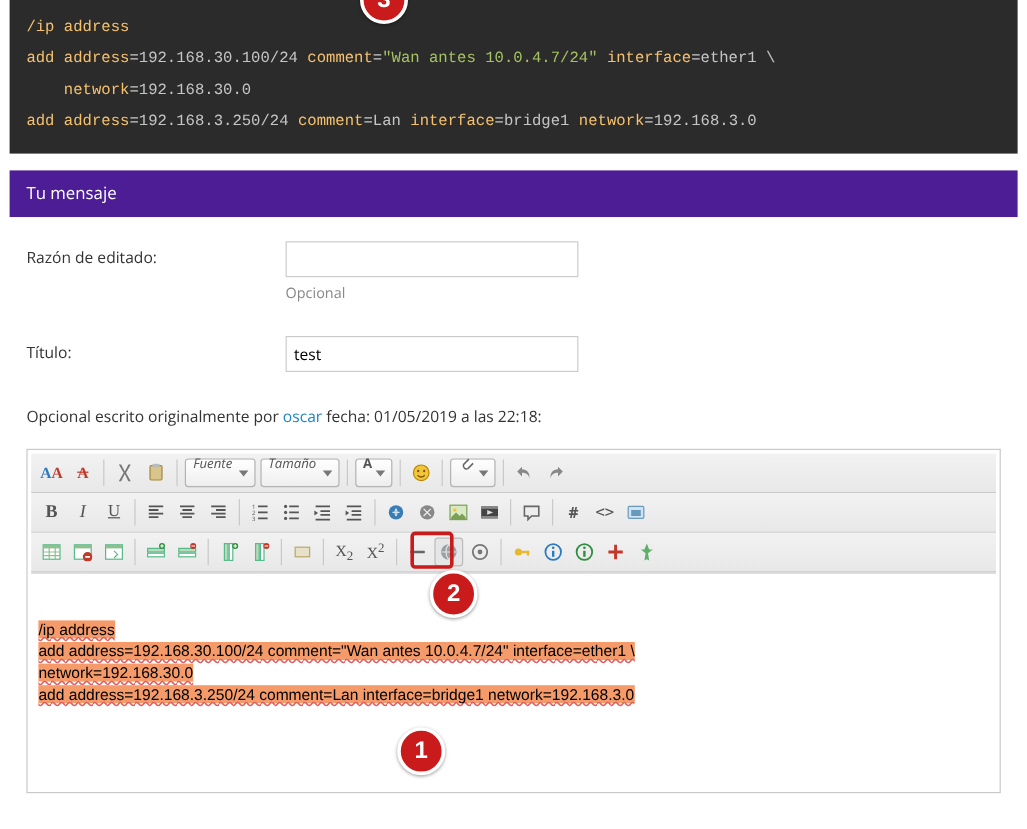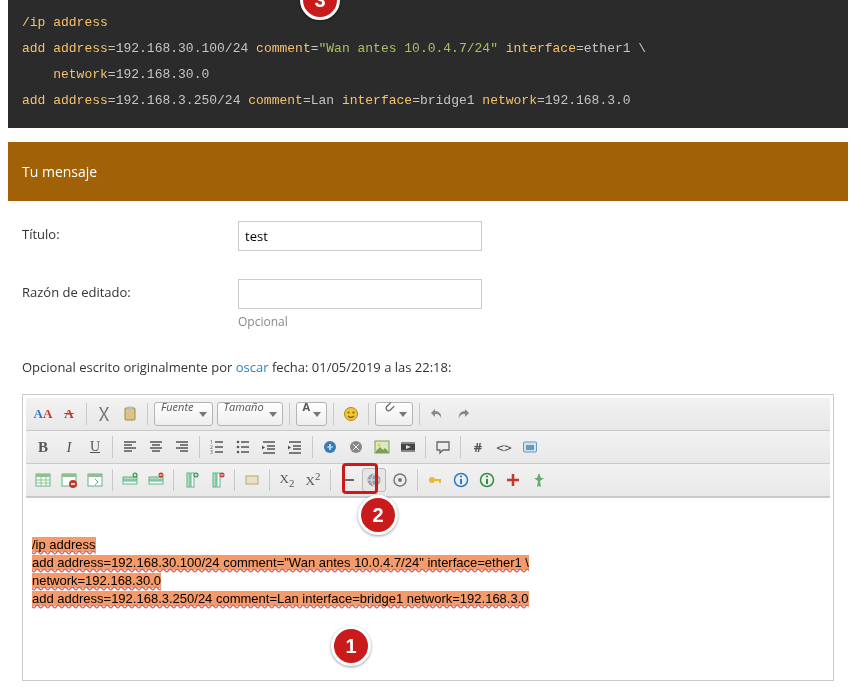--- a/index.html
+++ b/index.html
@@ -20,21 +20,21 @@
     position: absolute; width: 40px; height: 40px; border-radius: 50%;
     background: #c91b1b; border: 3px solid #fff; color: #fff;
     display: flex; align-items: center; justify-content: center;
     font-weight: 700; font-size: 20px; font-family: Arial, sans-serif;
     box-shadow: 0 1px 3px rgba(0,0,0,0.4); z-index: 10;
   }
   .badge-3 { top: -20px; left: 292px; }
 
   .form-section { margin: 0 8px; }
   .section-header {
-    background: #a16207; color: #fff; font-size: 14px; padding: 20px 14px;
+    background: #4c1d95; color: #fff; font-size: 14px; padding: 10px 14px;
   }
   .section-body { background: #fff; padding: 20px 14px; }
 
   .form-row { display: flex; align-items: flex-start; margin-bottom: 28px; }
   .form-row:last-of-type { margin-bottom: 18px; }
   .form-label { width: 216px; font-size: 13px; color: #333; padding-top: 4px; }
   .form-input-wrap { flex: 0 0 auto; }
   .text-input {
     width: 244px; border: 1px solid #ccc; padding: 5px 6px; font-size: 13px;
     font-family: inherit; background: #fff;
@@ -110,31 +110,31 @@
   </div>
 
   <div class="badge-circle badge-3">3</div>
 </div>
 
 <div class="form-section">
   <div class="section-header">Tu mensaje</div>
   <div class="section-body">
 
     <div class="form-row">
-      <div class="form-label">Título:</div>
-      <div class="form-input-wrap">
-        <input type="text" class="text-input" value="test" style="">
-      </div>
-    </div>
-
-    <div class="form-row">
       <div class="form-label">Razón de editado:</div>
       <div class="form-input-wrap">
         <input type="text" class="text-input" value="" style="">
         <div class="hint">Opcional</div>
+      </div>
+    </div>
+
+    <div class="form-row">
+      <div class="form-label">Título:</div>
+      <div class="form-input-wrap">
+        <input type="text" class="text-input" value="test" style="">
       </div>
     </div>
 
     <div class="orig-line">
       <span>Opcional escrito originalmente por </span><a href="#">oscar</a><span> fecha: 01/05/2019 a las 22:18:</span>
     </div>
 
     <div class="editor-wrap" style="position:relative;">
 
       <div class="toolbar-row">

